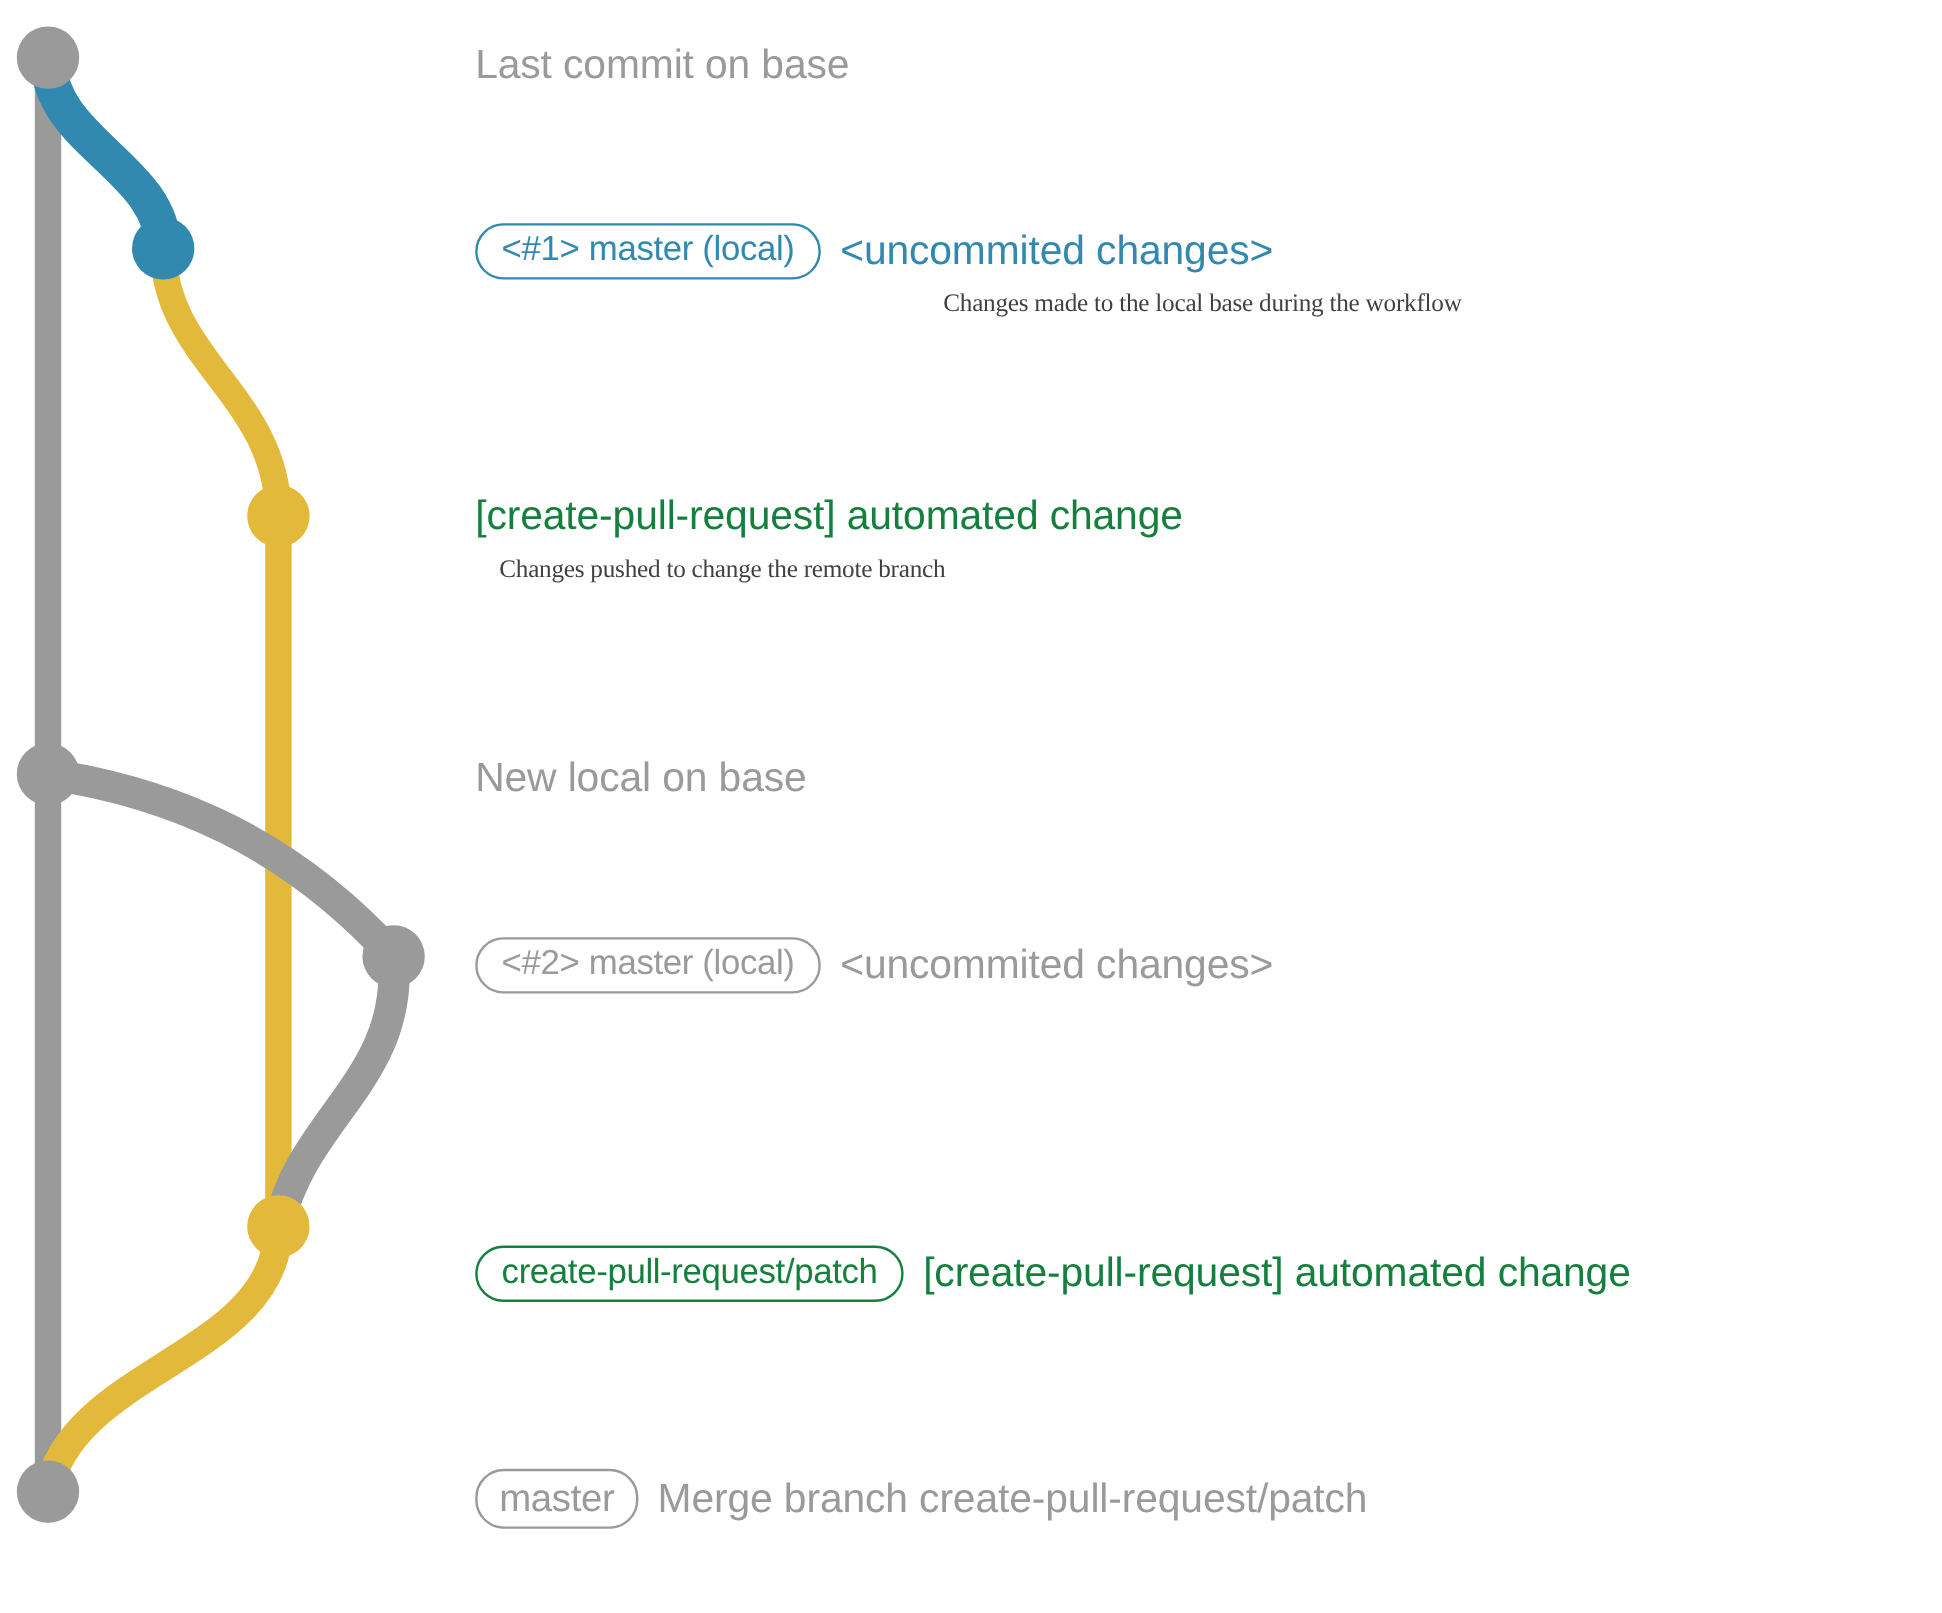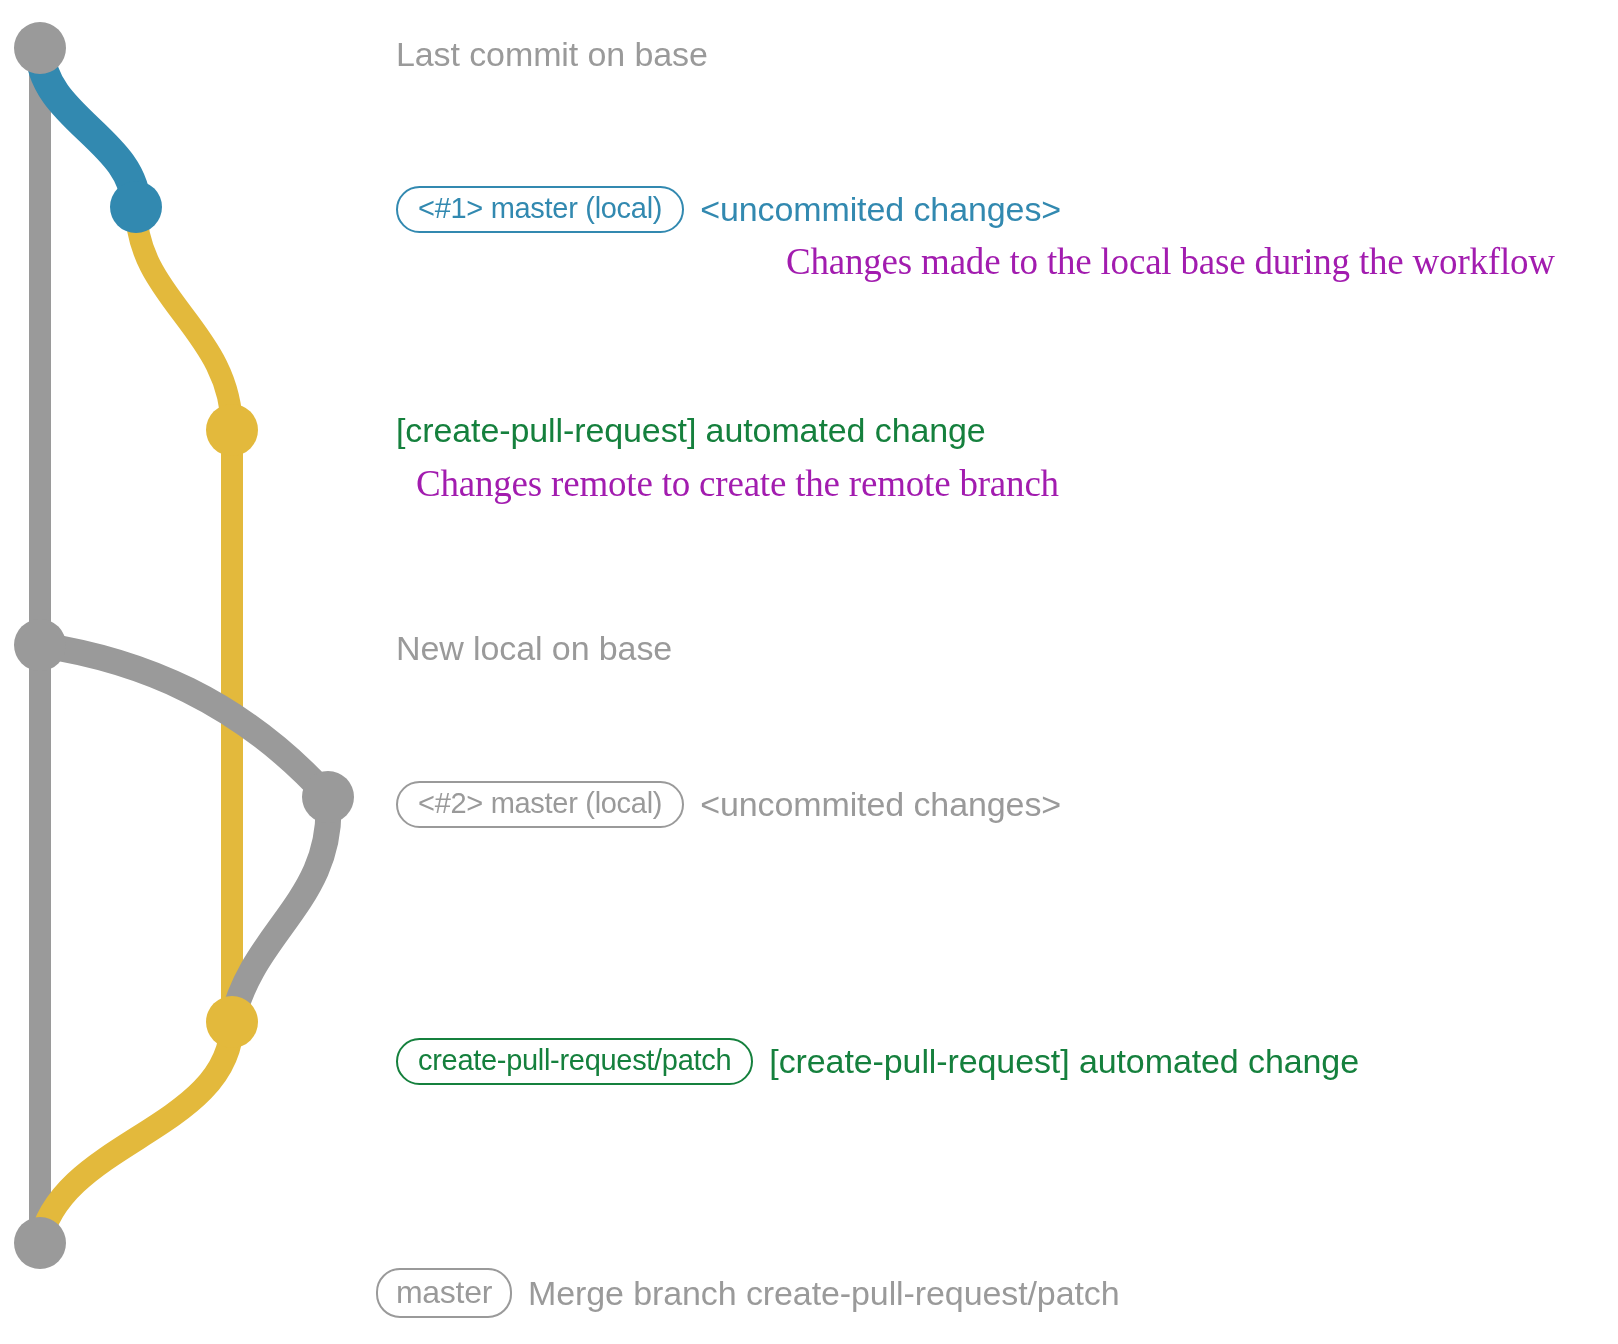--- a/index.html
+++ b/index.html
@@ -33,22 +33,22 @@
   .row {
     position: absolute;
     display: flex;
     align-items: center;
     white-space: nowrap;
   }
   .sub {
     position: absolute;
     white-space: nowrap;
     font-family: "Liberation Serif", serif;
-    font-size: 37px;
-    color: #a21caf;
+    font-size: 21px;
+    color: #404040;
     letter-spacing: -0.2px;
   }
   .plain-title {
     font-size: 34px;
     letter-spacing: 0.1px;
     font-family: "Liberation Sans", sans-serif;
   }
   .pill {
     display: inline-block;
     border: 2px solid currentColor;
@@ -113,35 +113,35 @@
 
     <div class="row" style="left:396px; top:186px;">
       <span class="pill c-blue">&lt;#1&gt; master (local)</span>
       <span class="msg c-blue">&lt;uncommited changes&gt;</span>
     </div>
     <div class="sub" style="left:786px; top:240px;">Changes made to the local base during the workflow</div>
 
     <div class="row" style="left:396px; top:411px;">
       <span class="msg plain-title c-gold" style="margin-left:0;">[create-pull-request] automated change</span>
     </div>
-    <div class="sub" style="left:416px; top:462px;">Changes remote to create the remote branch</div>
+    <div class="sub" style="left:416px; top:462px;">Changes pushed to change the remote branch</div>
 
     <div class="row" style="left:396px; top:629px;">
       <span class="msg plain-title c-gray" style="margin-left:0;">New local on base</span>
     </div>
 
     <div class="row" style="left:396px; top:781px;">
       <span class="pill c-gray">&lt;#2&gt; master (local)</span>
       <span class="msg c-gray">&lt;uncommited changes&gt;</span>
     </div>
 
     <div class="row" style="left:396px; top:1038px;">
       <span class="pill c-gold">create-pull-request/patch</span>
       <span class="msg c-gold">[create-pull-request] automated change</span>
     </div>
 
-    <div class="row" style="left:376px; top:1224px;margin-top:44px;">
+    <div class="row" style="left:396px; top:1224px;">
       <span class="pill pill-sm c-gray">master</span>
       <span class="msg c-gray">Merge branch create-pull-request/patch</span>
     </div>
 
   </div>
 </div>
 
 </body></html>

